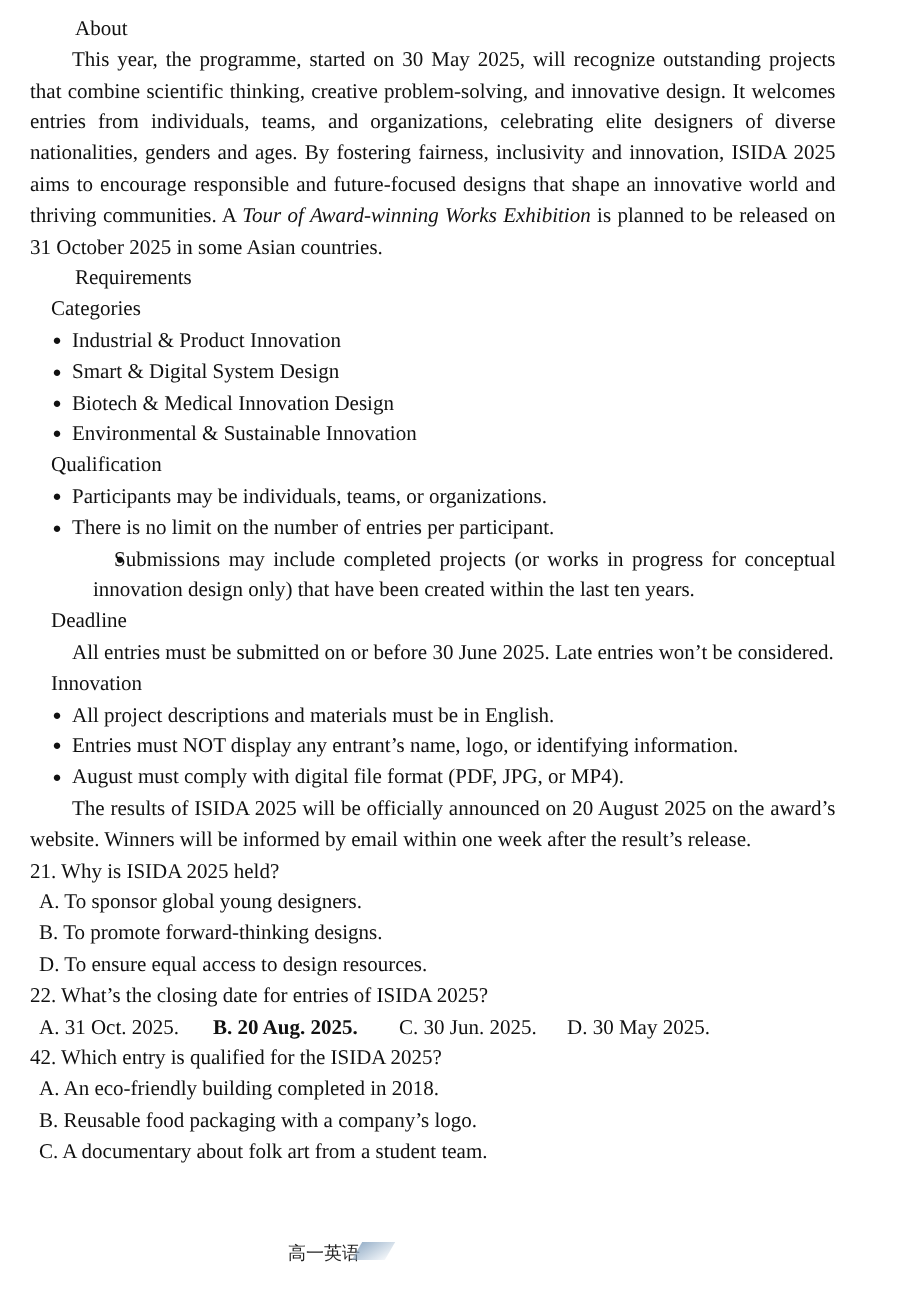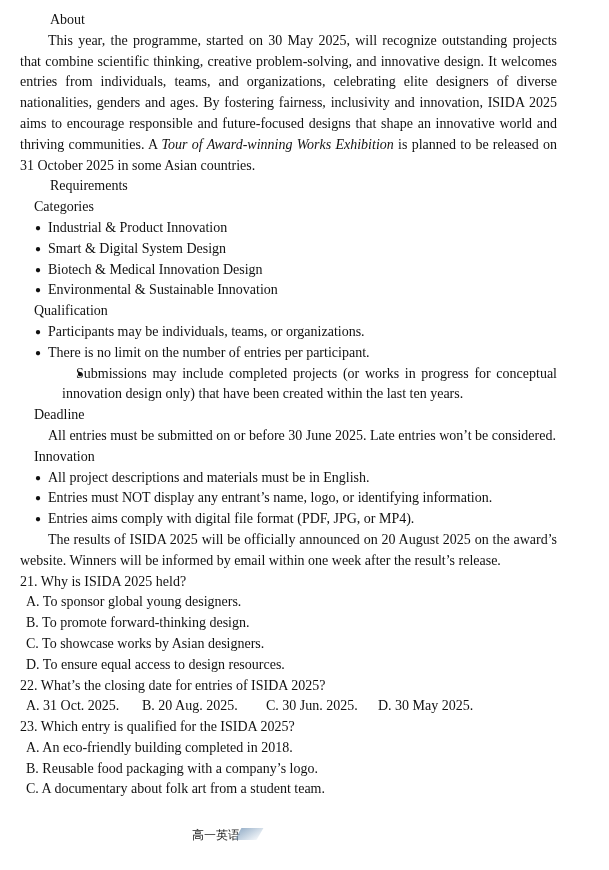--- a/index.html
+++ b/index.html
@@ -15,21 +15,21 @@
     .indent { text-indent: 28px; }
     .sub-indent { padding-left: 28px; }
     .bullets { list-style: none; margin: 0; padding: 0 0 0 14px; }
     .bullets li { line-height: 20.8px; position: relative; padding-left: 14px; }
     .bullets li::before { content: "\25CF"; position: absolute; left: 1px; font-size: 10px; top: 0; }
     .bullets li.justify { text-align: justify; margin-left: 28px; }
     .q { line-height: 20.8px; }
     .opt { line-height: 20.8px; padding-left: 6px; }
     .opts-row { display: flex; line-height: 20.8px; padding-left: 6px; }
     .opts-row span:nth-child(1) { width: 116px; }
-    .opts-row span:nth-child(2) { width: 124px; }
+    .opts-row span:nth-child(2) { width: 124px; font-weight: bold; }
     .opts-row span:nth-child(3) { width: 112px; }
     .footer { position: absolute; left: 192px; top: 827px; font-family: "DejaVu Sans", sans-serif; font-size: 12px; color: #222; }
     .footer-mark {
       position: absolute; left: 238px; top: 828px; width: 22px; height: 12px;
       background: linear-gradient(135deg, rgba(130,160,190,0.8), rgba(200,215,230,0.2));
       transform: skewX(-30deg);
     }
   </style>
 </head>
 <body>
@@ -56,39 +56,38 @@
     <li class="justify" style="padding-left:0;text-indent:14px;white-space:normal;">Submissions may include completed projects (or works in progress for conceptual innovation design only) that have been created within the last ten years.</li>
   </ul>
 
   <div class="line h2">Deadline</div>
   <div class="line sub-indent">All entries must be submitted on or before 30 June 2025. Late entries won’t be considered.</div>
 
   <div class="line h2">Innovation</div>
   <ul class="bullets">
     <li>All project descriptions and materials must be in English.</li>
     <li>Entries must NOT display any entrant’s name, logo, or identifying information.</li>
-    <li>Entries aims comply with digital file format (PDF, JPG, or MP4).</li>
+    <li>August must comply with digital file format (PDF, JPG, or MP4).</li>
   </ul>
 
   <div class="para indent">The results of ISIDA 2025 will be officially announced on 20 August 2025 on the award’s website. Winners will be informed by email within one week after the result’s release.</div>
 
   <div class="q">21. Why is ISIDA 2025 held?</div>
   <div class="opt">A. To sponsor global young designers.</div>
-  <div class="opt">B. To promote forward-thinking design.</div>
-  <div class="opt">C. To showcase works by Asian designers.</div>
+  <div class="opt">B. To promote forward-thinking designs.</div>
   <div class="opt">D. To ensure equal access to design resources.</div>
 
   <div class="q">22. What’s the closing date for entries of ISIDA 2025?</div>
   <div class="opts-row">
     <span>A. 31 Oct. 2025.</span>
     <span>B. 20 Aug. 2025.</span>
     <span>C. 30 Jun. 2025.</span>
     <span>D. 30 May 2025.</span>
   </div>
 
-  <div class="q">23. Which entry is qualified for the ISIDA 2025?</div>
+  <div class="q">42. Which entry is qualified for the ISIDA 2025?</div>
   <div class="opt">A. An eco-friendly building completed in 2018.</div>
   <div class="opt">B. Reusable food packaging with a company’s logo.</div>
   <div class="opt">C. A documentary about folk art from a student team.</div>
 </div>
 
 <div class="footer">高一英语</div>
 <div class="footer-mark"></div>
 
 </body></html>

